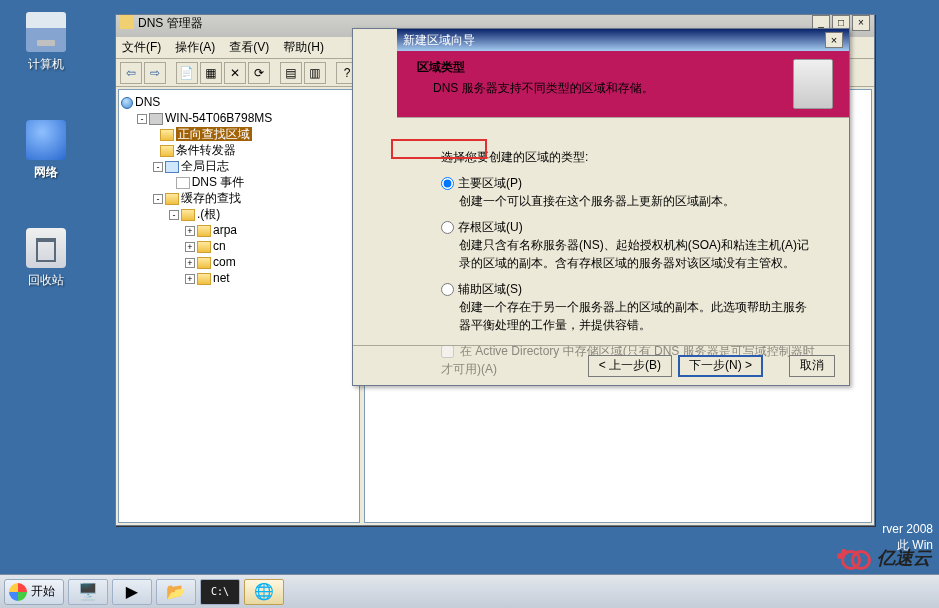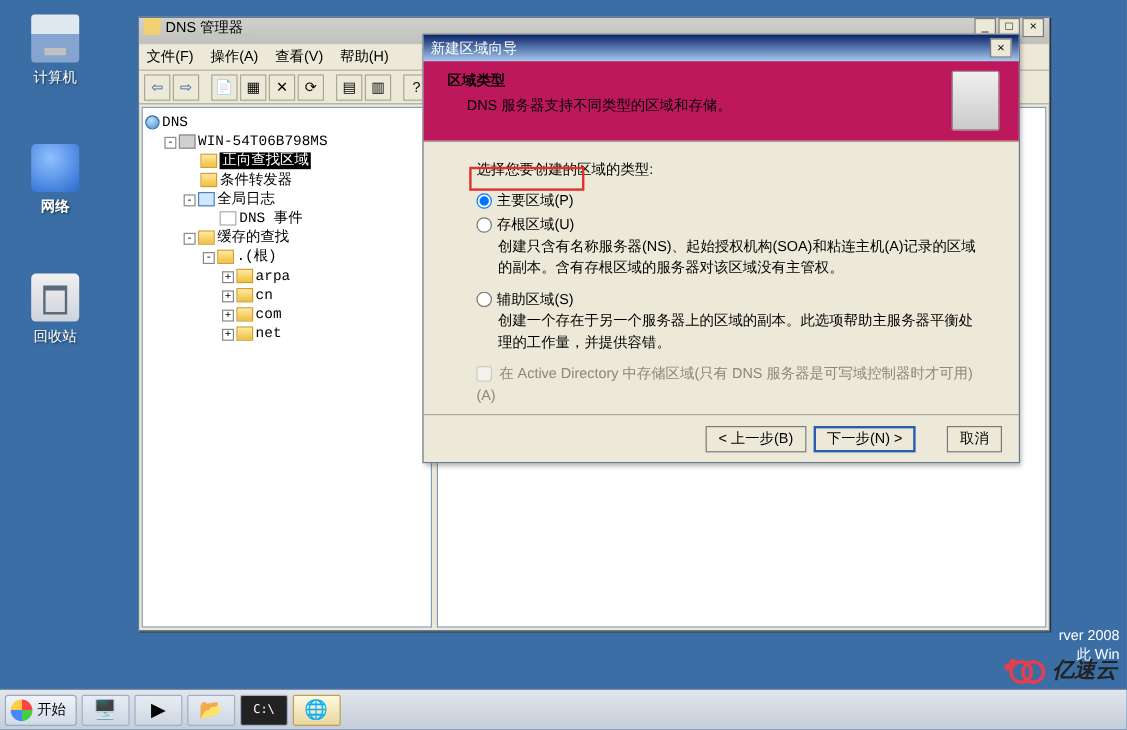--- a/index.html
+++ b/index.html
@@ -31,46 +31,46 @@
 
 .dns-menu { height: 22px; display: flex; align-items: center; padding: 0 6px; gap: 14px; background: #ece9d8; border-bottom: 1px solid #aca899; }
 .menu-item { cursor: pointer; }
 
 .dns-toolbar { height: 28px; display: flex; align-items: center; padding: 0 4px; gap: 2px; background: #ece9d8; border-bottom: 1px solid #aca899; }
 .tbtn { width: 22px; height: 22px; border: 1px solid #aca899; background: #ece9d8; display:flex; align-items:center; justify-content:center; cursor: pointer; font-size: 12px; }
 .tbtn.blue { color: #3060a0; }
 .tbtn.sep { border: none; width: 6px; background: transparent; }
 
 .dns-body { position: absolute; top: 72px; left: 0; right: 0; bottom: 0; display: flex; }
-.tree-pane { width: 242px; border: 1px solid #7f9db9; background: #fff; overflow: auto; margin: 2px; font-family: Liberation Mono, monospace; }
+.tree-pane { width: 242px; border: 1px solid #7f9db9; background: #fff; overflow: auto; margin: 2px; }
 .content-pane { flex: 1; border: 1px solid #7f9db9; background: #fff; margin: 2px; position: relative; }
 
 .tree { padding: 4px 2px; font-size: 12px; line-height: 16px; }
 .tree ul { list-style: none; padding-left: 16px; }
 .tree li { white-space: nowrap; }
 .tree .toggle { display:inline-block; width:10px; height:10px; border:1px solid #888; text-align:center; line-height:8px; font-size:9px; margin-right:2px; background:#fff; cursor:pointer; }
 .tree .ticon { display:inline-block; width:14px; height:12px; margin-right:2px; vertical-align:middle; }
 .tree .folder { background: linear-gradient(#ffe9a0,#f0c040); border:1px solid #d0a030; }
 .tree .server { background: #d0d0d0; border:1px solid #888; }
 .tree .rootfolder { background: #d0e8ff; border:1px solid #5080c0; }
 .tree .doc { background:#fff; border:1px solid #aaa; }
 .tree .globe { background: radial-gradient(circle at 40% 30%, #bfe0ff, #4d90d0); border:1px solid #2a6ab0; border-radius:50%; width:12px; height:12px; }
-.tree .selected { background:#000000; color:#fff; padding:0 2px; }
-
-.wizard { position: absolute; left: 352px; top: 28px; width: 498px; height: 358px; background: #ece9d8; border: 1px solid #6b7a8f; box-shadow: 2px 2px 4px rgba(0,0,0,0.3); z-index: 10; }
+.tree .selected { background:#a16207; color:#fff; padding:0 2px; }
+
+.wizard { position: absolute; left: 352px; top: 28px; width: 498px; height: 358px; background: #ece9d8; border: 1px solid #6b7a8f; box-shadow: 2px 2px 4px rgba(0,0,0,0.3); z-index: 10; padding-left: 44px; }
 .wizard-title { height: 22px; background: linear-gradient(#0a246a, #a6caf0); color: #fff; display: flex; align-items: center; padding: 0 6px; font-size: 12px; }
 .wizard-title .close { margin-left: auto; width: 18px; height: 16px; background: #ece9d8; color: #000; border: 1px solid #7a7a7a; text-align: center; line-height: 14px; cursor: pointer; font-size: 11px; }
 .wizard-header { background: #be185d; padding: 8px 16px 8px 20px; display: flex; border-bottom: 1px solid #aca899; }
 .wizard-header .texts { flex:1; }
 .wizard-header .hdr-title { font-weight: bold; font-size: 12px; margin-bottom: 4px; }
 .wizard-header .hdr-sub { font-size: 12px; padding-left: 16px; }
 .wizard-header .hdr-icon { width: 40px; height: 50px; background: linear-gradient(#f0f0f0,#cacaca); border:1px solid #999; border-radius:2px; align-self:center; }
 
 .wizard-body { padding: 12px 32px 8px 44px; font-size: 12px; line-height: 18px; }
-.wizard-body .prompt { margin-top: 2px; margin-bottom: 8px; }
+.wizard-body .prompt { margin-top: 18px; margin-bottom: 8px; }
 .opt { margin-bottom: 2px; }
 .opt label { cursor: pointer; }
 .opt input { vertical-align: middle; margin-right: 4px; }
 .opt .desc { padding-left: 18px; color: #000; margin-bottom: 8px; }
 .chk-row { padding-left: 0; color: #8b887d; margin-top: 4px; }
 .chk-row input { vertical-align: top; margin-top: 3px; margin-right: 6px; }
 
 .red-box { position: absolute; border: 2px solid #e03030; pointer-events: none; }
 
 .wizard-footer { position:absolute; bottom:0; left:0; right:0; height: 40px; border-top: 1px solid #aca899; display:flex; align-items:center; justify-content:flex-end; padding: 0 14px; gap: 6px; }
@@ -193,20 +193,21 @@
         <div class="hdr-title">区域类型</div>
         <div class="hdr-sub">DNS 服务器支持不同类型的区域和存储。</div>
       </div>
       <div class="hdr-icon"></div>
     </div>
     <div class="wizard-body">
       <div class="prompt">选择您要创建的区域的类型:</div>
 
       <div class="opt">
         <label><input type="radio" name="ztype" checked="" style=""><span>主要区域(P)</span></label>
+        <div class="desc">创建一个可以直接在这个服务器上更新的区域副本。</div>
       </div>
 
       <div class="opt">
         <label><input type="radio" name="ztype" style=""><span>存根区域(U)</span></label>
         <div class="desc">创建只含有名称服务器(NS)、起始授权机构(SOA)和粘连主机(A)记录的区域的副本。含有存根区域的服务器对该区域没有主管权。</div>
       </div>
 
       <div class="opt">
         <label><input type="radio" name="ztype" style=""><span>辅助区域(S)</span></label>
         <div class="desc">创建一个存在于另一个服务器上的区域的副本。此选项帮助主服务器平衡处理的工作量，并提供容错。</div>

